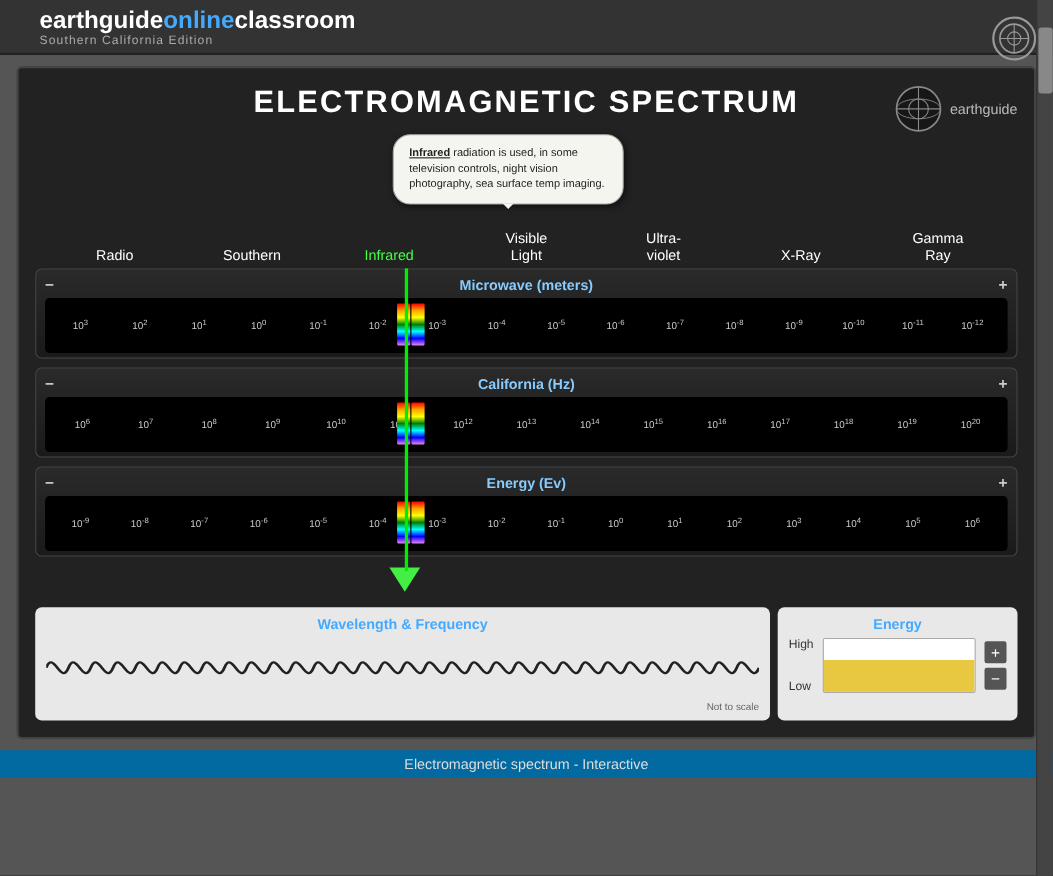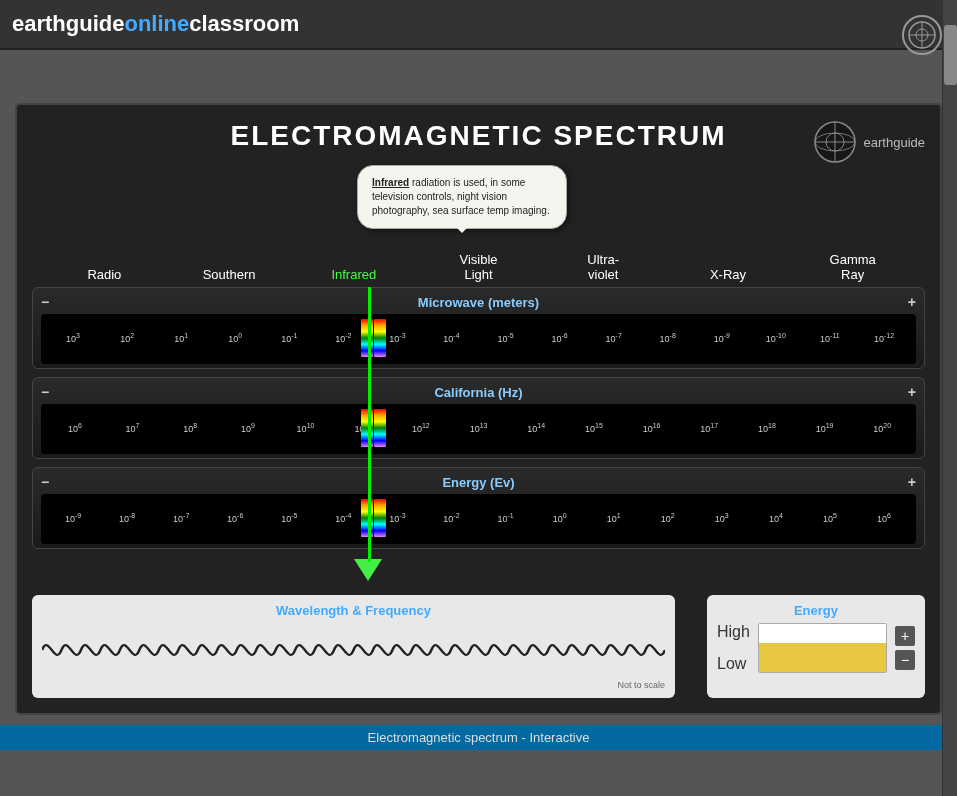--- a/index.html
+++ b/index.html
@@ -11,21 +11,21 @@
       overflow: hidden;
     }
 
     
     .header {
       background: #333;
       height: 50px;
       display: flex;
       align-items: center;
       justify-content: space-between;
-      padding: 0 12px;
+      padding: 0 36px;
       border-bottom: 2px solid #222;
     }
     .header-logo {
       display: flex;
       flex-direction: column;
     }
     .header-title {
       font-size: 22px;
       font-weight: bold;
       color: white;
@@ -43,21 +43,20 @@
     .main-container {
       background: #555;
       padding: 10px 15px;
     }
     .content-box {
       background: #222;
       border: 2px solid #444;
       border-radius: 5px;
       padding: 15px;
       position: relative;
-      margin-top: 43px;
     }
 
     
     .em-title {
       color: white;
       font-size: 28px;
       font-weight: bold;
       text-align: center;
       letter-spacing: 2px;
       margin-bottom: 10px;
@@ -177,21 +176,21 @@
       text-align: center;
       flex: 1;
     }
     .tick-label sup {
       font-size: 7px;
     }
 
     
     .bottom-panels {
       display: flex;
-      gap: 32px;
+      gap: 7px;
       margin-top: 8px;
       justify-content: space-between;
     }
     .wave-panel {
       flex: 1;
       background: #e8e8e8;
       border-radius: 6px;
       padding: 8px 10px;
       position: relative;
     }
@@ -223,21 +222,21 @@
     .energy-bar-container {
       position: relative;
       display: flex;
       align-items: center;
       gap: 8px;
     }
     .energy-labels {
       display: flex;
       flex-direction: column;
       justify-content: space-between;
-      font-size: 16px;
+      font-size: 11px;
       color: #333;
       height: 50px;
     }
     .energy-bar-wrapper {
       flex: 1;
       height: 50px;
       background: #fff;
       border: 1px solid #aaa;
       border-radius: 2px;
       position: relative;
@@ -312,20 +311,21 @@
     }
   </style>
 </head>
 <body>
 
 <div class="header">
   <div class="header-logo">
     <div class="header-title">
       <span style="color:white">earthguide</span><span class="online" style="color:#4af">online</span><span style="color:white">classroom</span>
     </div>
+    <div class="header-subtitle">Southern California Edition</div>
   </div>
   <div class="eg-logo">
     <div class="eg-logo-circle">
       <svg width="30" height="30" viewBox="0 0 30 30">
         <circle cx="15" cy="15" r="13" stroke="#999" stroke-width="1.5" fill="none"></circle>
         <circle cx="15" cy="15" r="6" stroke="#999" stroke-width="1" fill="none"></circle>
         <line x1="2" y1="15" x2="28" y2="15" stroke="#999" stroke-width="1"></line>
         <line x1="15" y1="2" x2="15" y2="28" stroke="#999" stroke-width="1"></line>
       </svg>
     </div>

